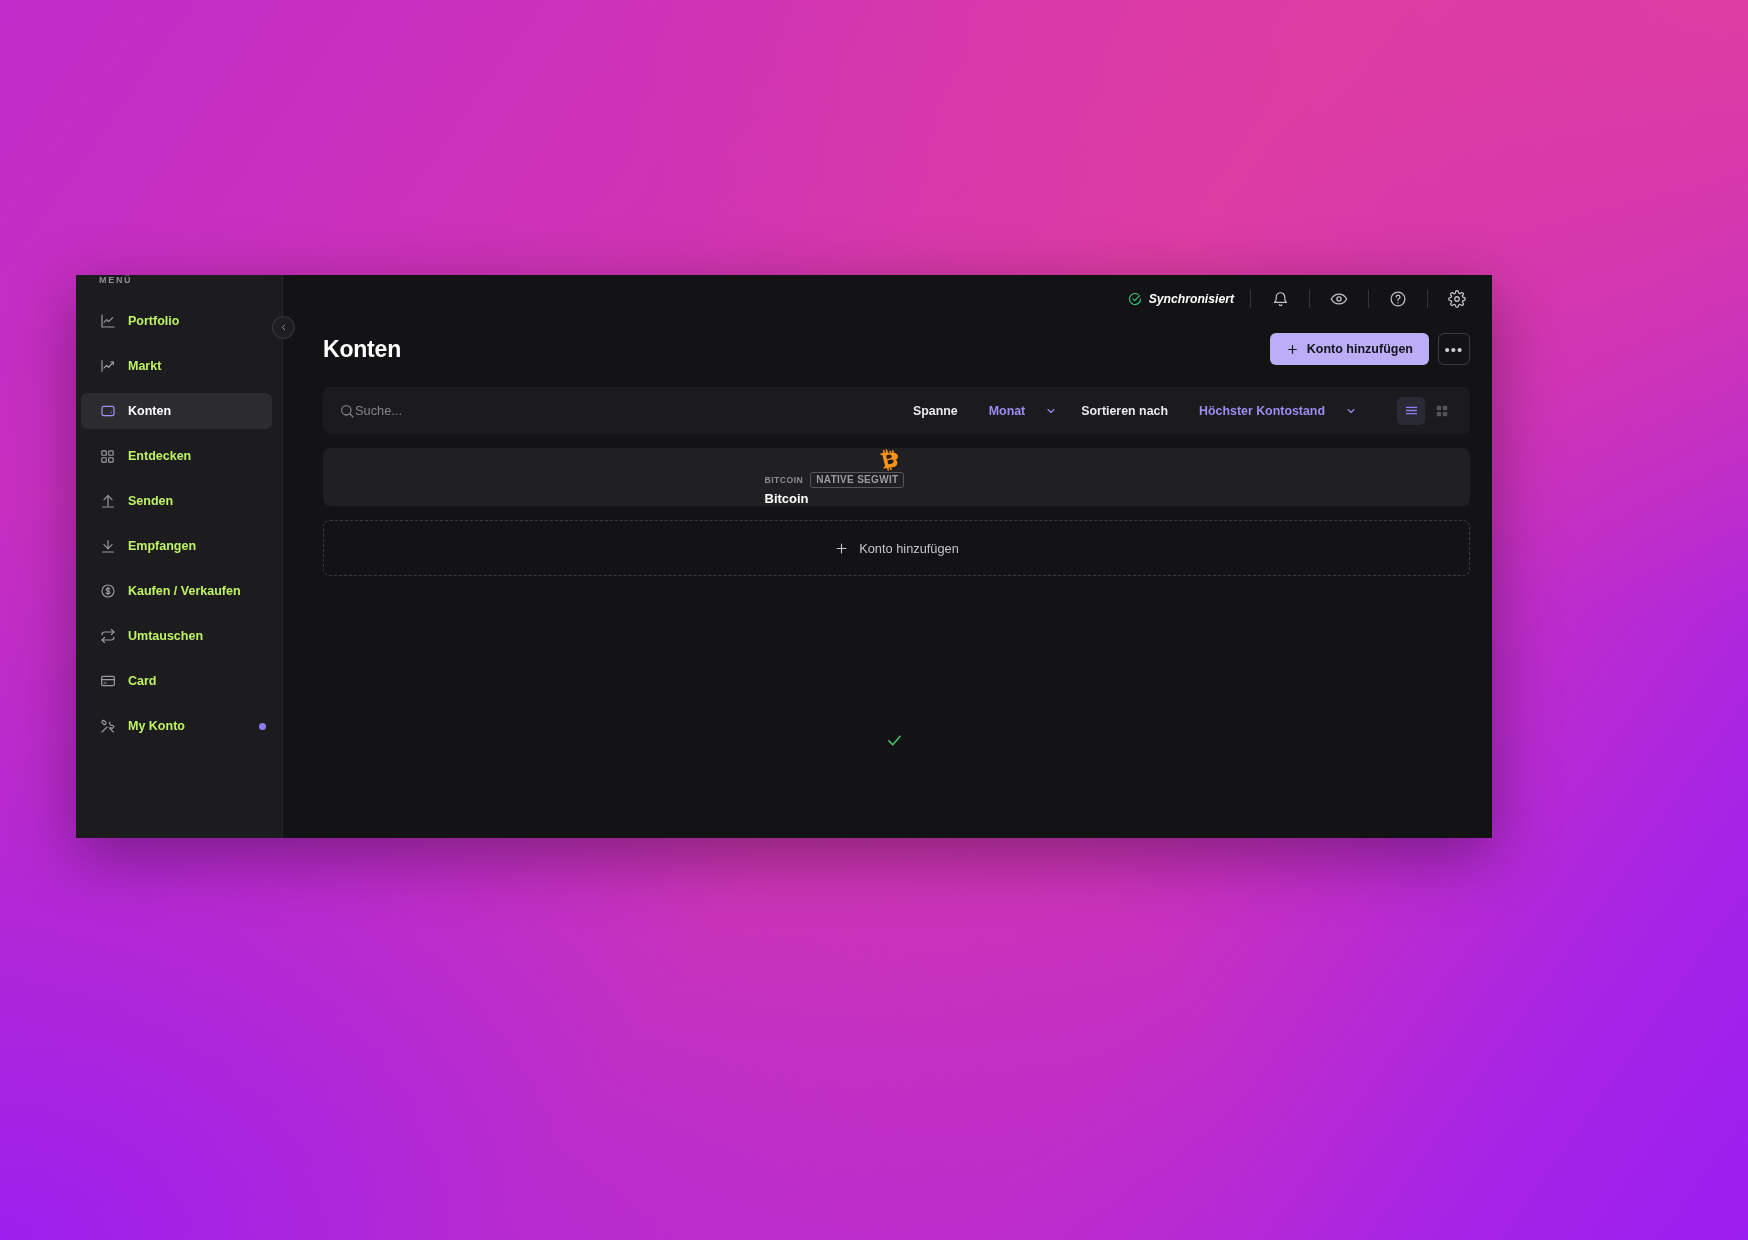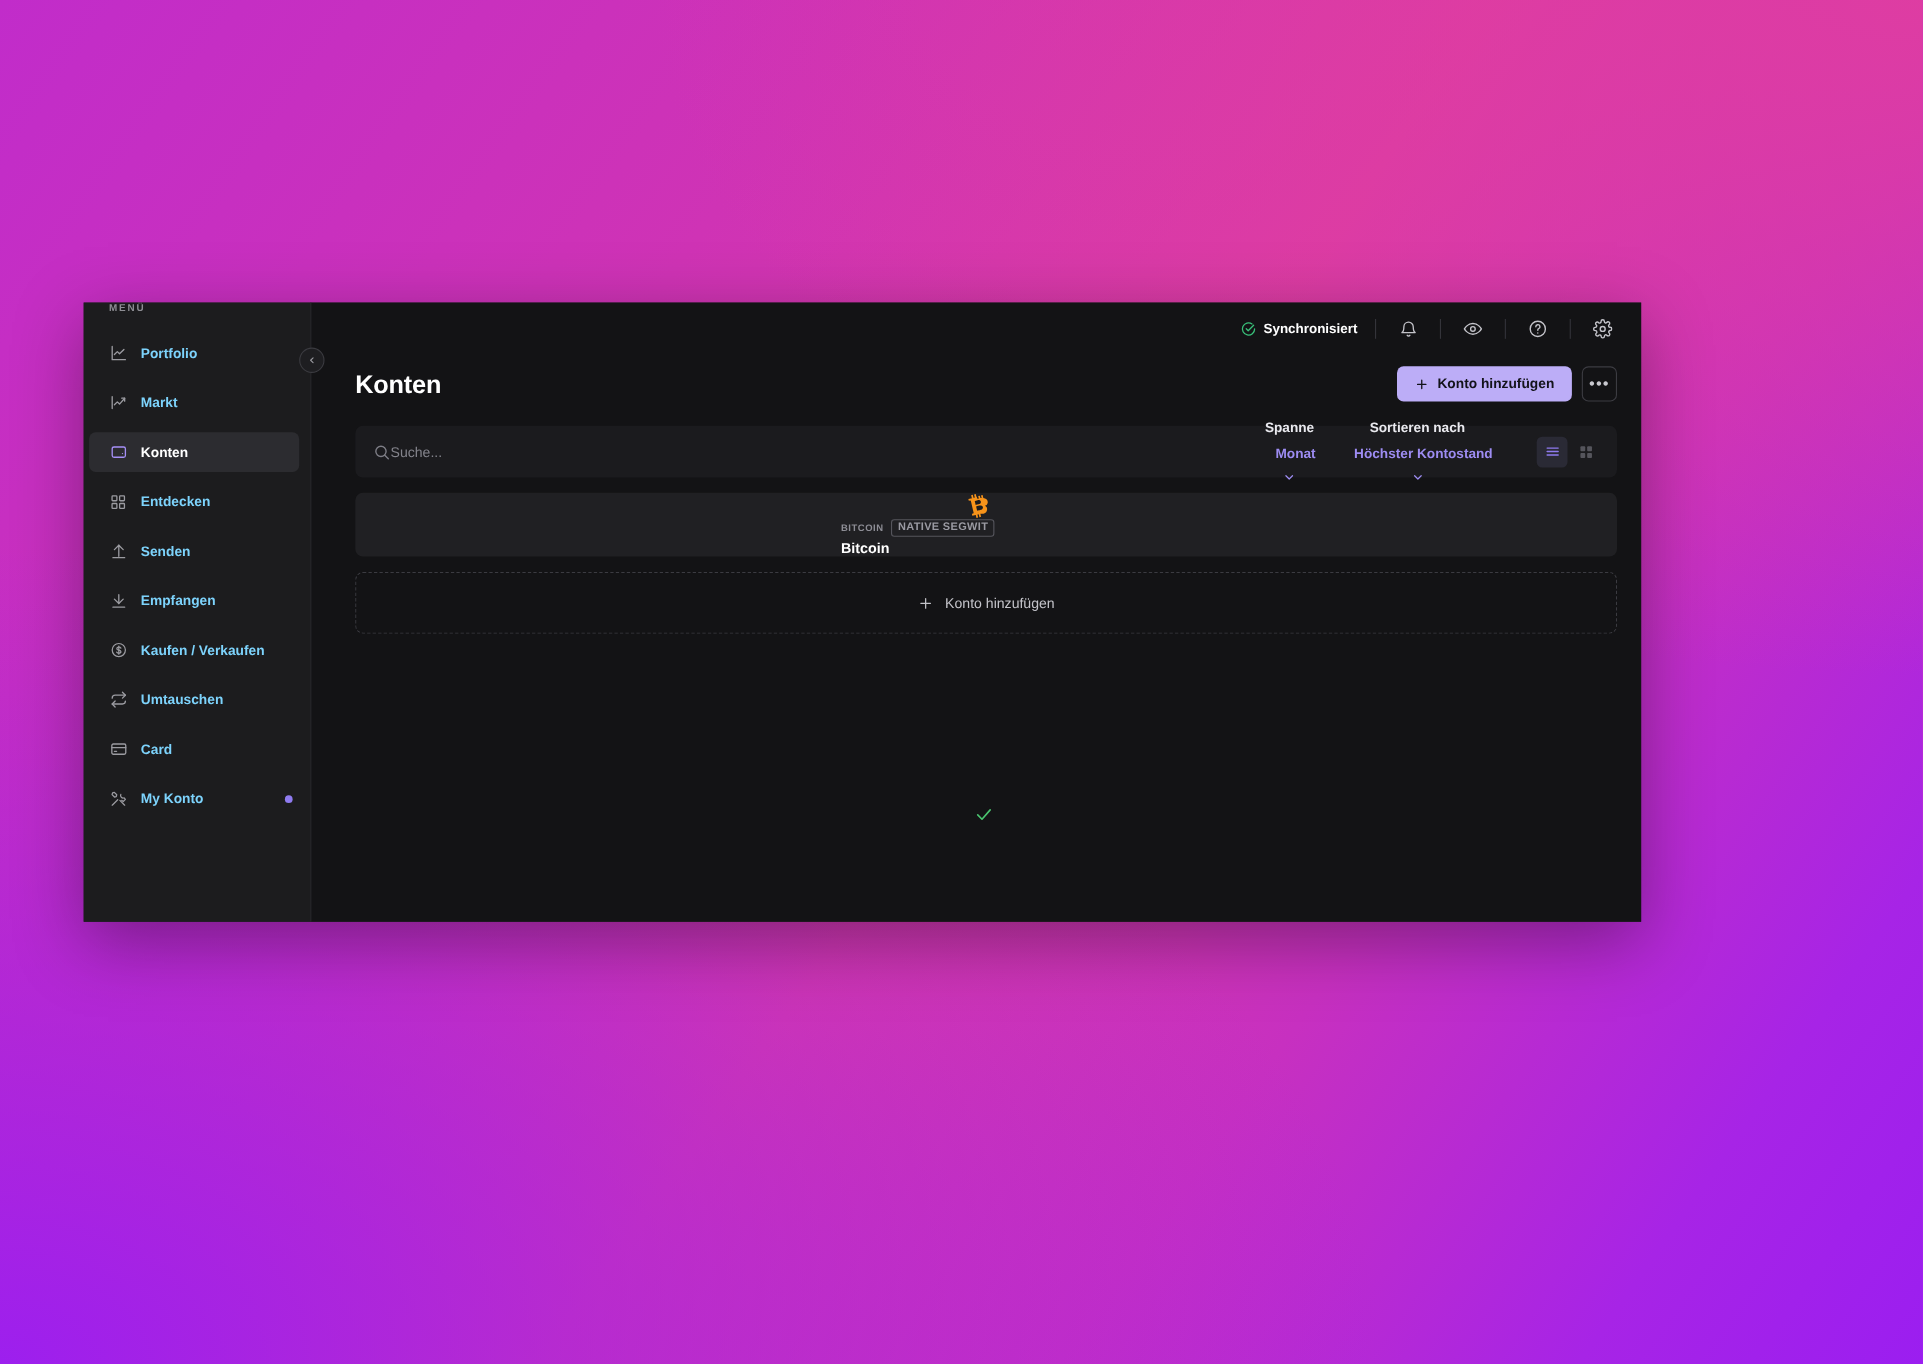--- a/index.html
+++ b/index.html
@@ -52,21 +52,21 @@
     padding-left: 23px;
     margin-bottom: 18px;
   }
   .nav-item {
     display: flex;
     align-items: center;
     height: 36px;
     margin: 0 10px 9px 5px;
     padding-left: 18px;
     border-radius: 6px;
-    color: #7dd3fc;
+    color: #bef264;
     font-size: 12.5px;
     font-weight: 600;
     position: relative;
     cursor: pointer;
   }
   .nav-item .ico {
     width: 17px; height: 17px;
     margin-right: 12px;
     display: flex; align-items: center; justify-content: center;
     color: #9b9ba1;
@@ -105,20 +105,21 @@
     flex-direction: column;
     min-width: 0;
   }
   .topbar {
     height: 48px;
     display: flex;
     align-items: center;
     justify-content: flex-end;
     padding-right: 22px;
     gap: 0px;
+    font-style: italic;
   }
   .sync {
     display: flex; align-items: center; gap: 7px;
     color: #ffffff;
     font-size: 12.2px;
     font-weight: 700;
     cursor: pointer;
   }
   .sync .check-ico { color: #39c17a; display: flex; }
   .divider {
@@ -187,27 +188,26 @@
     background: transparent; border: none; outline: none;
     color: #e4e4e8;
     font-size: 12.8px;
     font-family: inherit;
     width: 100%;
   }
   .search-input::placeholder { color: #84848c; }
 
   .filters { display: flex; align-items: center; gap: 24px; flex: 0 0 auto; }
   .filter {
-    display: flex; align-items: center; gap: 9px;
+    display: flex; align-items: center; gap: 20px;
     font-size: 12.4px;
     font-weight: 700;
     color: #e9e9ee;
     cursor: pointer;
     white-space: nowrap;
-    flex-direction: column;
   }
   .filter .val { color: #9d8cf2; font-weight: 600; margin-left: 11px; }
   .filter .chev { color: #9d8cf2; display: flex; }
 
   .view-toggle { display: flex; align-items: center; gap: 3px; margin-left: 16px; }
   .vt-btn {
     width: 28px; height: 28px;
     border-radius: 5px;
     display: flex; align-items: center; justify-content: center;
     cursor: pointer;

